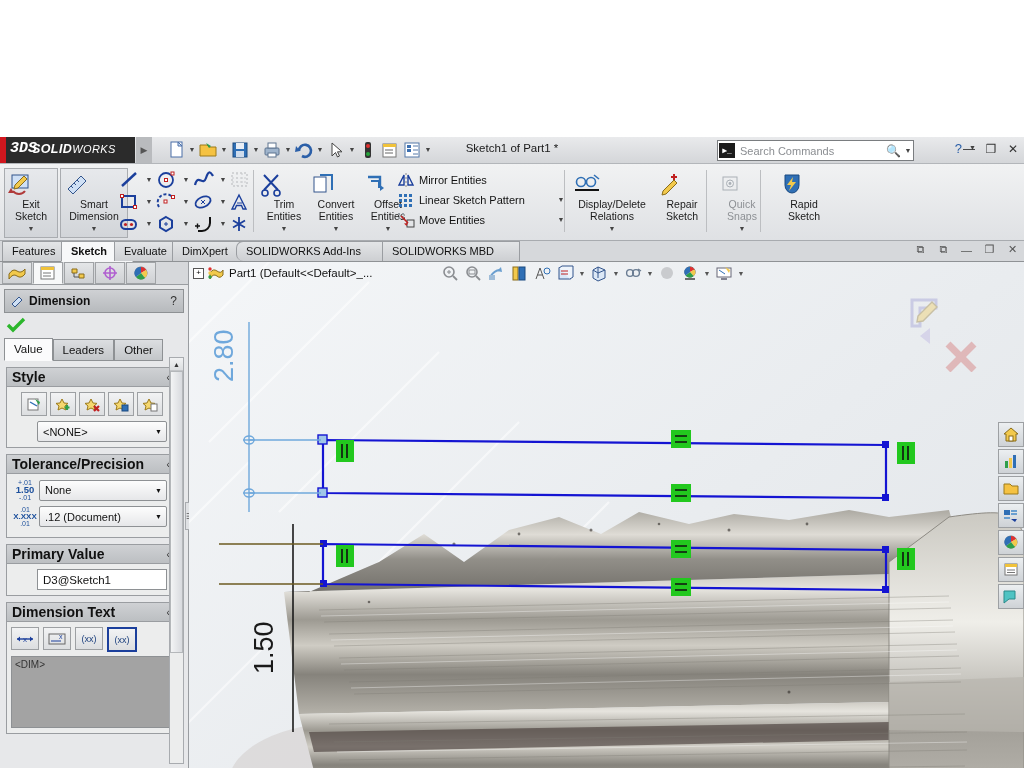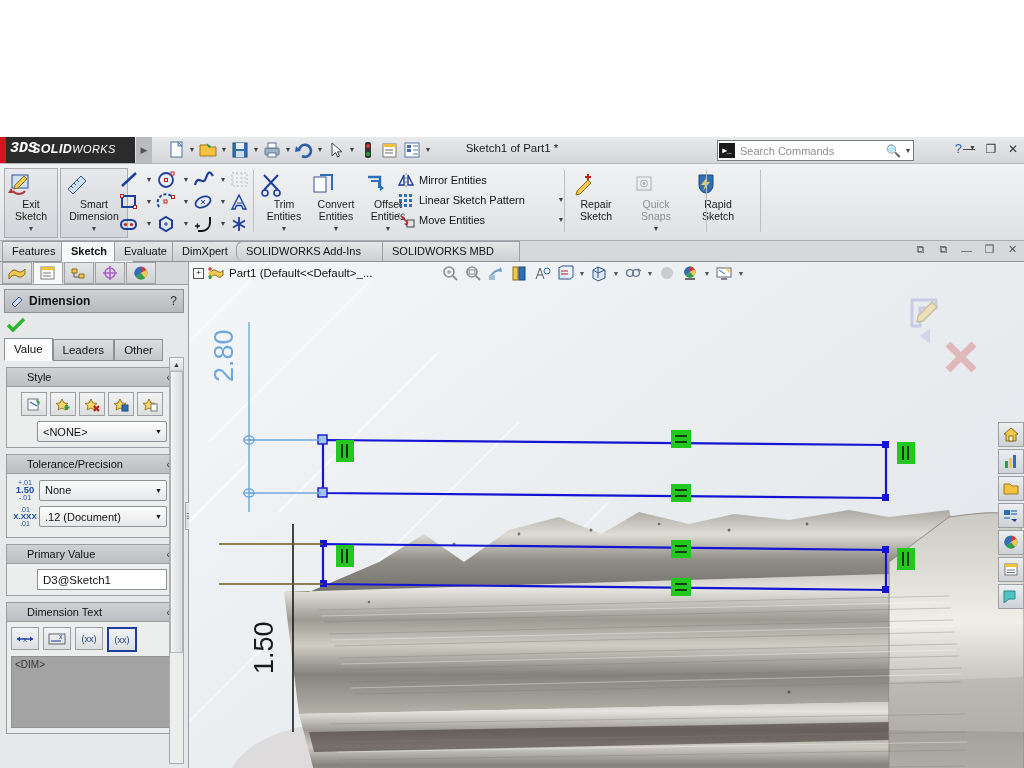--- a/index.html
+++ b/index.html
@@ -59,21 +59,21 @@
   .pmhdr .t{font-size:12px;font-weight:bold;color:#111;margin-left:4px;}
   .pmhdr .q{margin-left:auto;margin-right:6px;font-size:12px;color:#333;}
   .okrow{height:24px;display:flex;align-items:center;padding-left:6px;}
 
   .vtabs{margin-left:4px;margin-top:2px;display:flex;align-items:flex-end;height:22px;text-align:center;}
   .vtab{height:20px;line-height:20px;padding:0 9px;font-size:11.5px;border:1px solid #8e9194;background:linear-gradient(#dcdee1,#c3c6c9);color:#111;}
   .vtab.active{background:#fbfbfc;border-bottom-color:#fbfbfc;height:21px;line-height:21px;}
 
   .sect{margin:6px 10px 0 6px;border:1px solid #9a9da1;background:#eceded;}
   .secthdr{height:18px;background:linear-gradient(#cfd1d4,#bcbfc2);display:flex;align-items:center;border-bottom:1px solid #9a9da1;}
-  .secthdr .st{font-size:11px;font-weight:normal;color:#111;margin-left:20px;}
+  .secthdr .st{font-size:14px;font-weight:bold;color:#111;margin-left:5px;}
   .secthdr .cv{margin-left:auto;margin-right:5px;font-size:10px;color:#333;}
   .sectbody{padding:5px 4px;}
 
   .starrow{display:flex;justify-content:center;gap:3px;}
   .sbtn{width:24px;height:22px;border:1px solid #9da0a3;background:linear-gradient(#f2f3f4,#dcdee0);display:flex;align-items:center;justify-content:center;}
   .combo{height:19px;border:1px solid #8e9194;background:linear-gradient(#fdfdfd,#e6e7e9);display:flex;align-items:center;font-size:11px;color:#111;padding-left:5px;border-radius:2px;}
   .combo .ca{margin-left:auto;margin-right:4px;font-size:7px;}
   .tolrow{display:flex;align-items:center;margin-bottom:5px;}
   .tolicon{width:28px;font-size:7px;color:#1b4f9c;text-align:center;line-height:7px;}
   .tolicon b{font-size:9.5px;color:#1b4f9c;}
@@ -412,20 +412,33 @@
               </svg>
           </span>
           <span>Move Entities</span>
           <span class="tbcaret" style="margin-left:auto;">▼</span>
         </div>
       </div>
 
       <div class="rsep" style="left:564px;"></div>
 
       <div class="rgroup" style="left:570px;display:flex;gap:2px;padding-top:5px;">
+        <div class="bigbtn" style="width:84px;">
+          <div class="ic">
+            <svg width="34" height="26" viewBox="0 0 34 26">
+                <circle cx="11" cy="10" r="4.5" fill="none" stroke="#2f6fb5" stroke-width="1.6"></circle>
+                <circle cx="21" cy="10" r="4.5" fill="none" stroke="#2f6fb5" stroke-width="1.6"></circle>
+                <path d="M24 3 l5 4" stroke="#2f6fb5" stroke-width="1.6"></path>
+                <path d="M5 18 h24" stroke="#111" stroke-width="2"></path>
+              </svg>
+          </div>
+          <div>Display/Delete</div>
+          <div>Relations</div>
+          <div class="dd">▼</div>
+        </div>
         <div class="bigbtn">
           <div class="ic">
             <svg width="28" height="26" viewBox="0 0 28 26">
                 <path d="M7 19 l11-11 3 3 -11 11 -4 1z" fill="#f2c94c" stroke="#8a6d1b"></path>
                 <path d="M18 2 v6 M15 5 h6" stroke="#c02020" stroke-width="2"></path>
               </svg>
           </div>
           <div>Repair</div>
           <div>Sketch</div>
         </div>

